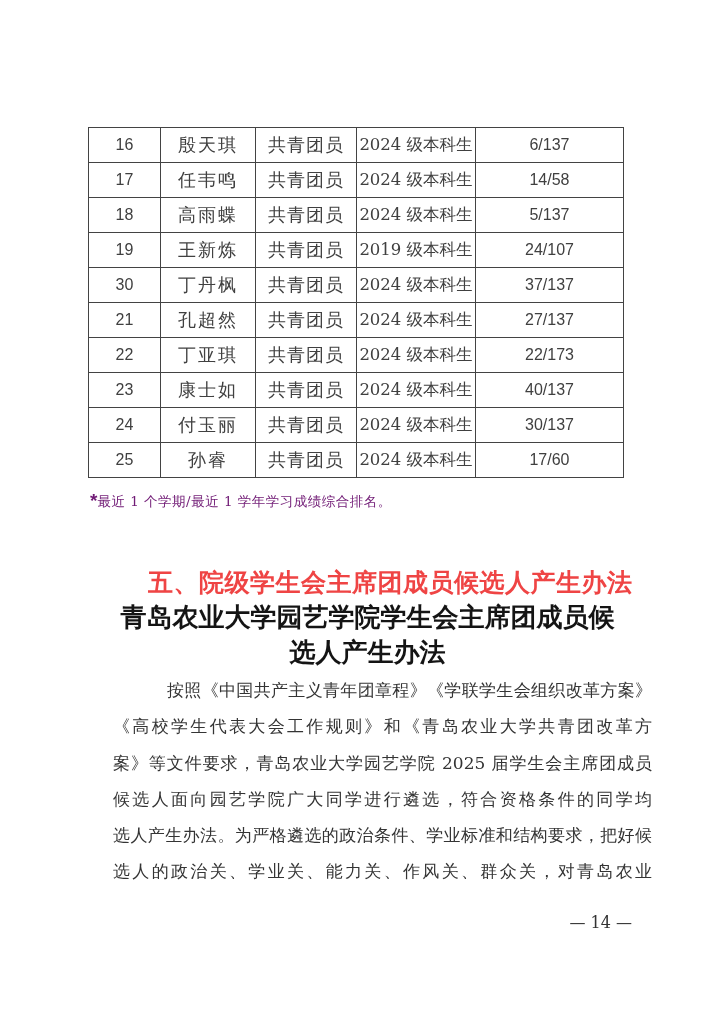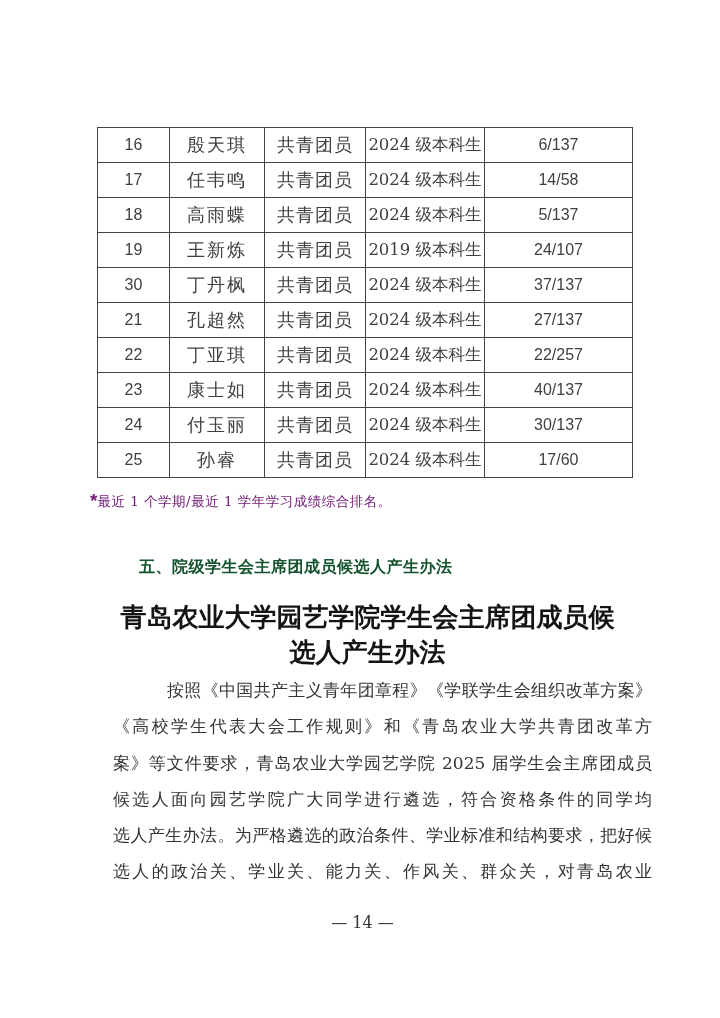--- a/index.html
+++ b/index.html
@@ -9,21 +9,21 @@
     height: 1018px;
     background: #ffffff;
     overflow: hidden;
     font-family: "DejaVu Serif", serif;
     color: #3a3a3a;
   }
 
   
   table.rank-table {
     position: absolute;
-    left: 97px;
+    left: 88px;
     top: 127px;
     width: 535px;
     border-collapse: collapse;
     table-layout: fixed;
   }
   table.rank-table td {
     border: 1.6px solid #434343;
     height: 34px;
     text-align: center;
     vertical-align: middle;
@@ -56,26 +56,26 @@
     font-size: 13.5px;
     font-family: "DejaVu Serif", serif;
     letter-spacing: 0.5px;
   }
 
   
   .section-heading {
     position: absolute;
     left: 135px;
     top: 553px;
-    margin: 4px;
+    margin: 13px;
     font-family: "Liberation Sans", sans-serif;
-    font-size: 16px;
+    font-size: 25px;
     font-weight: 700;
     letter-spacing: 0.5px;
-    color: #14532d;
+    color: #ef4444;
     white-space: nowrap;
   }
   .doc-title {
     position: absolute;
     left: 93px;
     top: 595px;
     width: 539px;
     margin: 5px;
     font-family: "Liberation Sans", sans-serif;
     font-size: 26px;
@@ -104,21 +104,21 @@
     text-justify: inter-character;
   }
   .para-line.first { text-indent: 54px; }
 
   
   .page-number {
     position: absolute;
     left: 93px;
     top: 913px;
     width: 539px;
-    text-align: center;
+    text-align: right;
     font-family: "DejaVu Serif", serif;
     font-size: 16px;
     color: #333333;
   }
 </style>
 </head>
 <body>
 
 <div class="page">
 
@@ -171,21 +171,21 @@
           <td class="col-1">孔超然</td>
           <td class="col-2">共青团员</td>
           <td class="col-3">2024 级本科生</td>
           <td class="col-4">27/137</td>
         </tr>
         <tr>
           <td class="col-0">22</td>
           <td class="col-1">丁亚琪</td>
           <td class="col-2">共青团员</td>
           <td class="col-3">2024 级本科生</td>
-          <td class="col-4">22/257</td>
+          <td class="col-4">22/173</td>
         </tr>
         <tr>
           <td class="col-0">23</td>
           <td class="col-1">康士如</td>
           <td class="col-2">共青团员</td>
           <td class="col-3">2024 级本科生</td>
           <td class="col-4">40/137</td>
         </tr>
         <tr>
           <td class="col-0">24</td>

